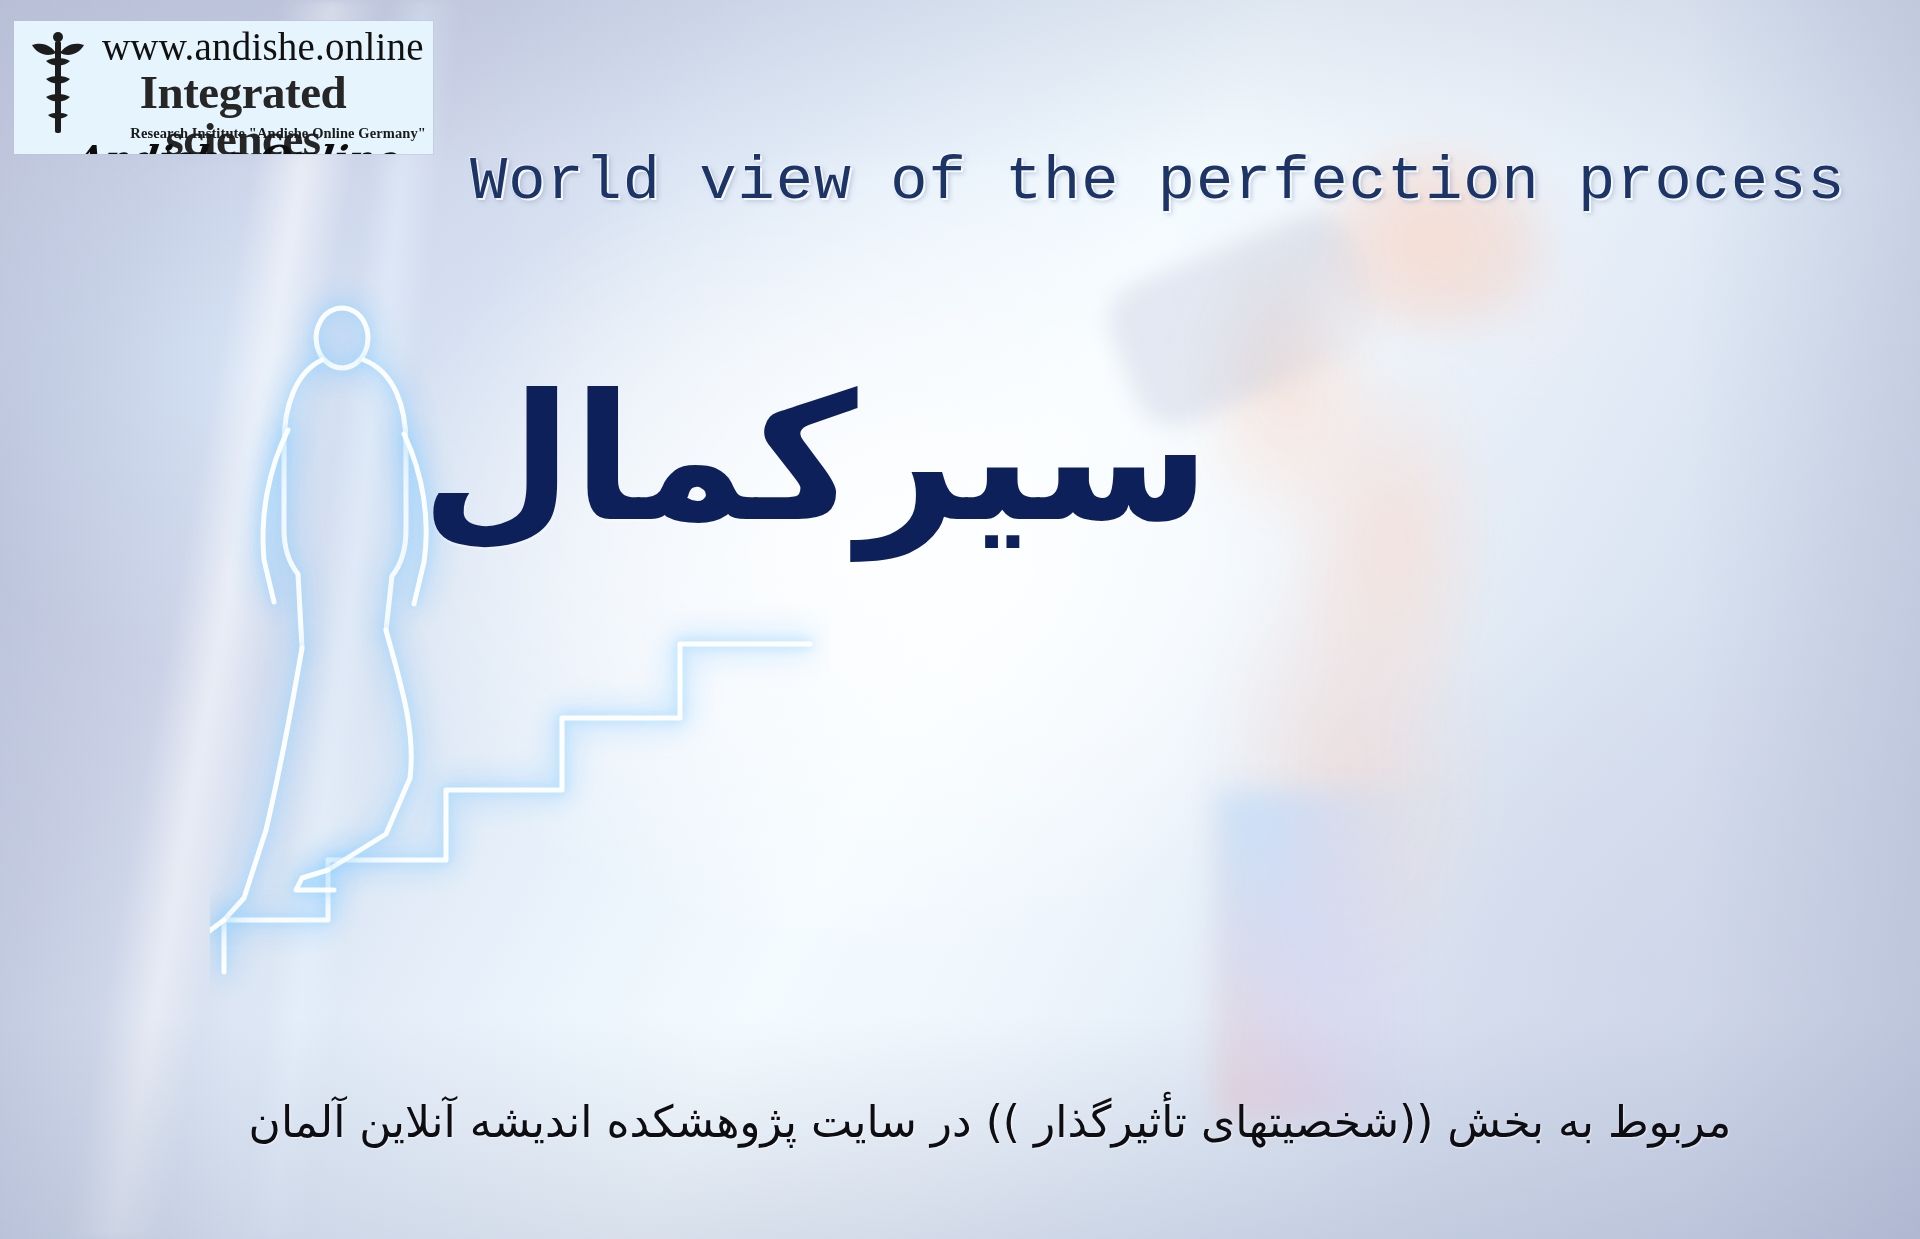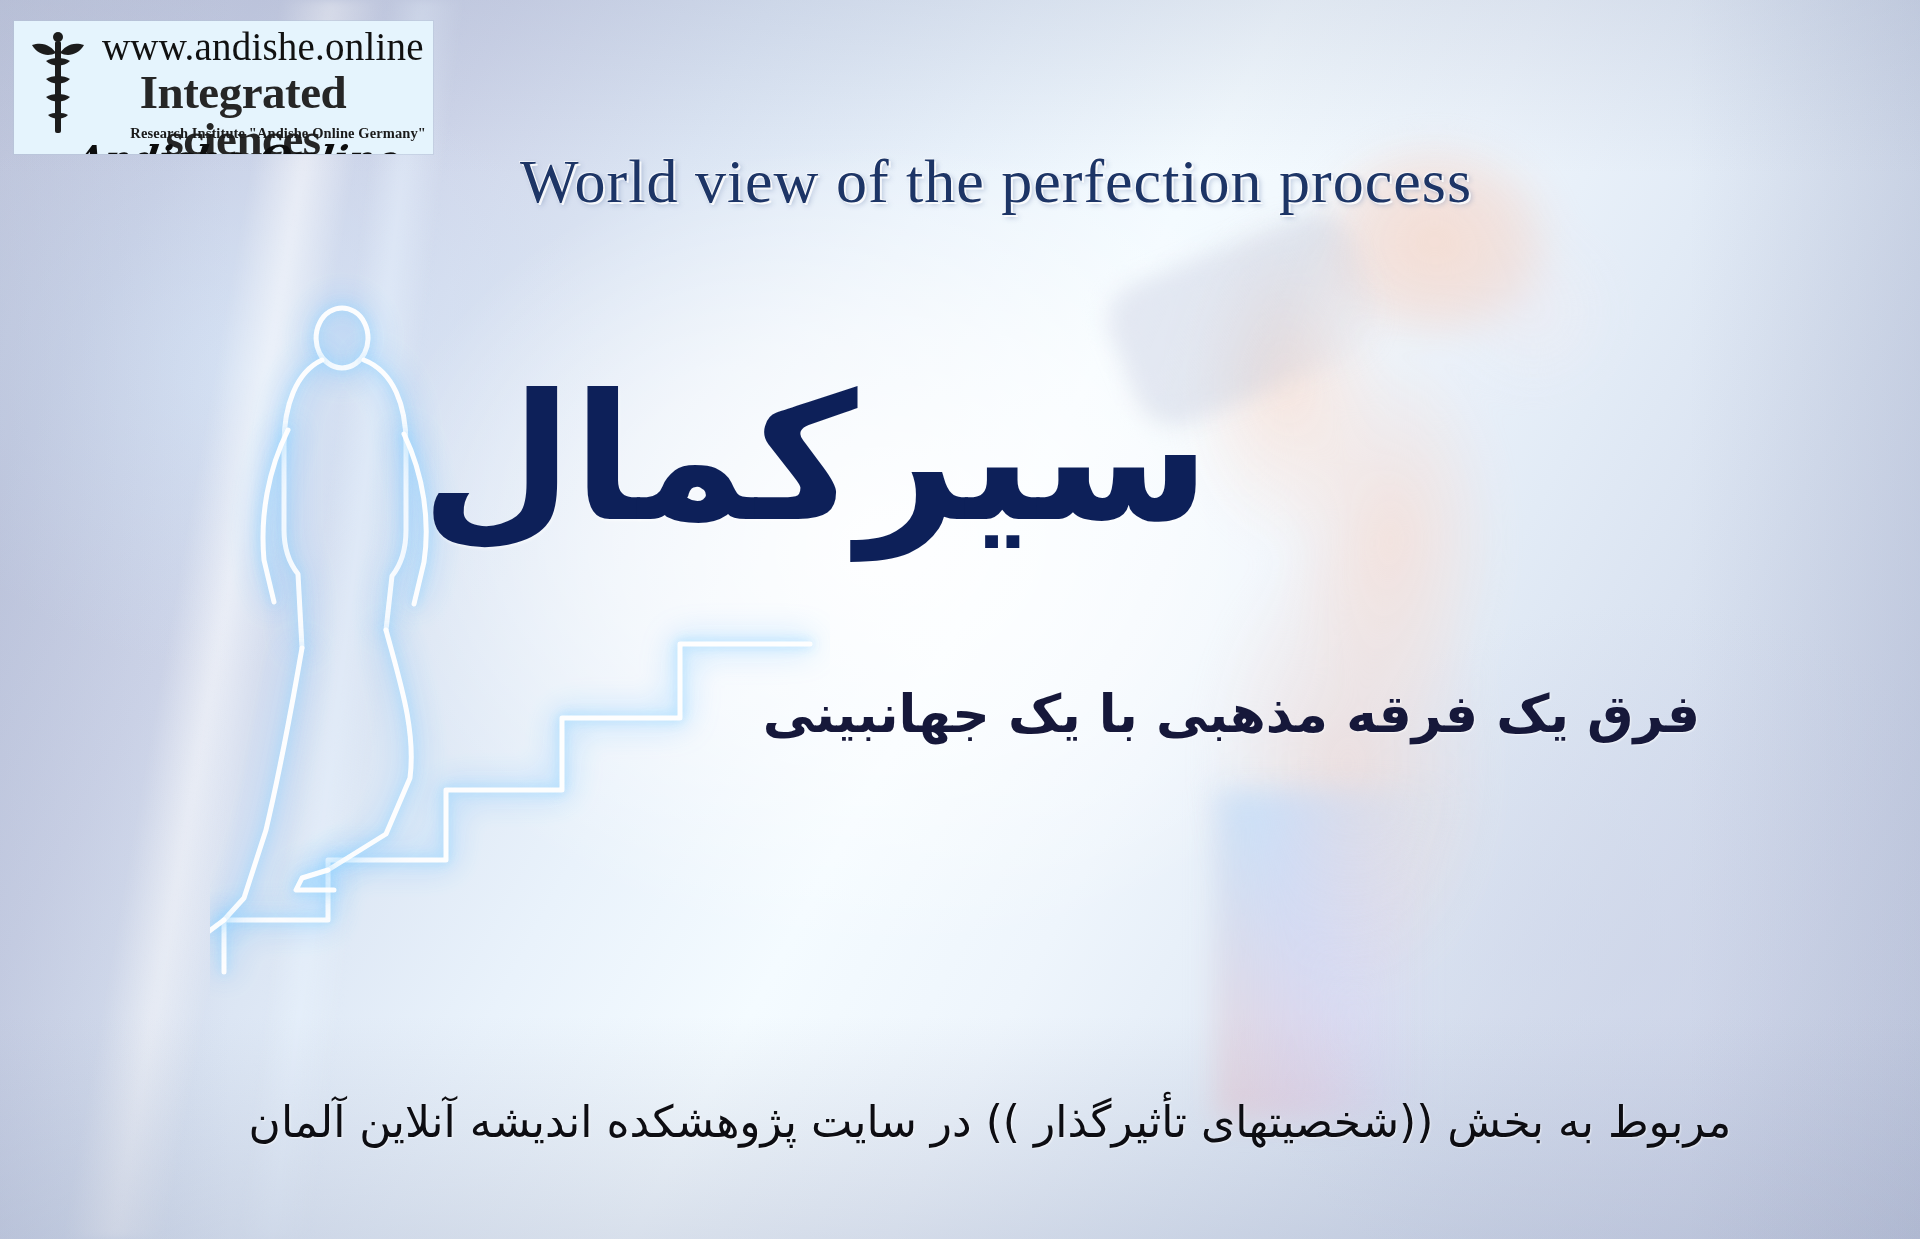--- a/index.html
+++ b/index.html
@@ -146,22 +146,22 @@
     font-style:italic;font-weight:bold;
     font-size:37px;color:#0d0d0d;
     text-align:center;
     line-height:1;
     transform:skewX(-8deg);
     letter-spacing:.5px;
   }
 
   
   .en-title{
-    position:absolute;left:446px;top:146px;width:1100px;
-    font-family:Liberation Serif, serif;
+    position:absolute;left:470px;top:146px;width:1100px;
+    font-family:Liberation Mono, monospace;
     font-size:62px;
     color:#1d3566;
     letter-spacing:1px;
     white-space:nowrap;
     text-shadow:
       2px 2px 0 rgba(255,255,255,.85),
       -1px -1px 0 rgba(255,255,255,.6),
       3px 3px 5px rgba(120,140,180,.45);
     text-align: center;
   }
@@ -277,17 +277,16 @@
   </div>
 
   <div class="en-title">World view of the perfection process</div>
 
   <div class="fa-main">
     <span class="stack">
       <span class="line-top w-navy">سیرکمال</span>
     </span>
   </div>
 
-  <div class="fa-sub">فرق یک فرقه مذهبی با یک جهانبینی</div>
 
   <div class="fa-caption">مربوط به بخش ((شخصیتهای تأثیرگذار )) در سایت پژوهشکده اندیشه آنلاین آلمان</div>
 
 </div>
 
 </body></html>

